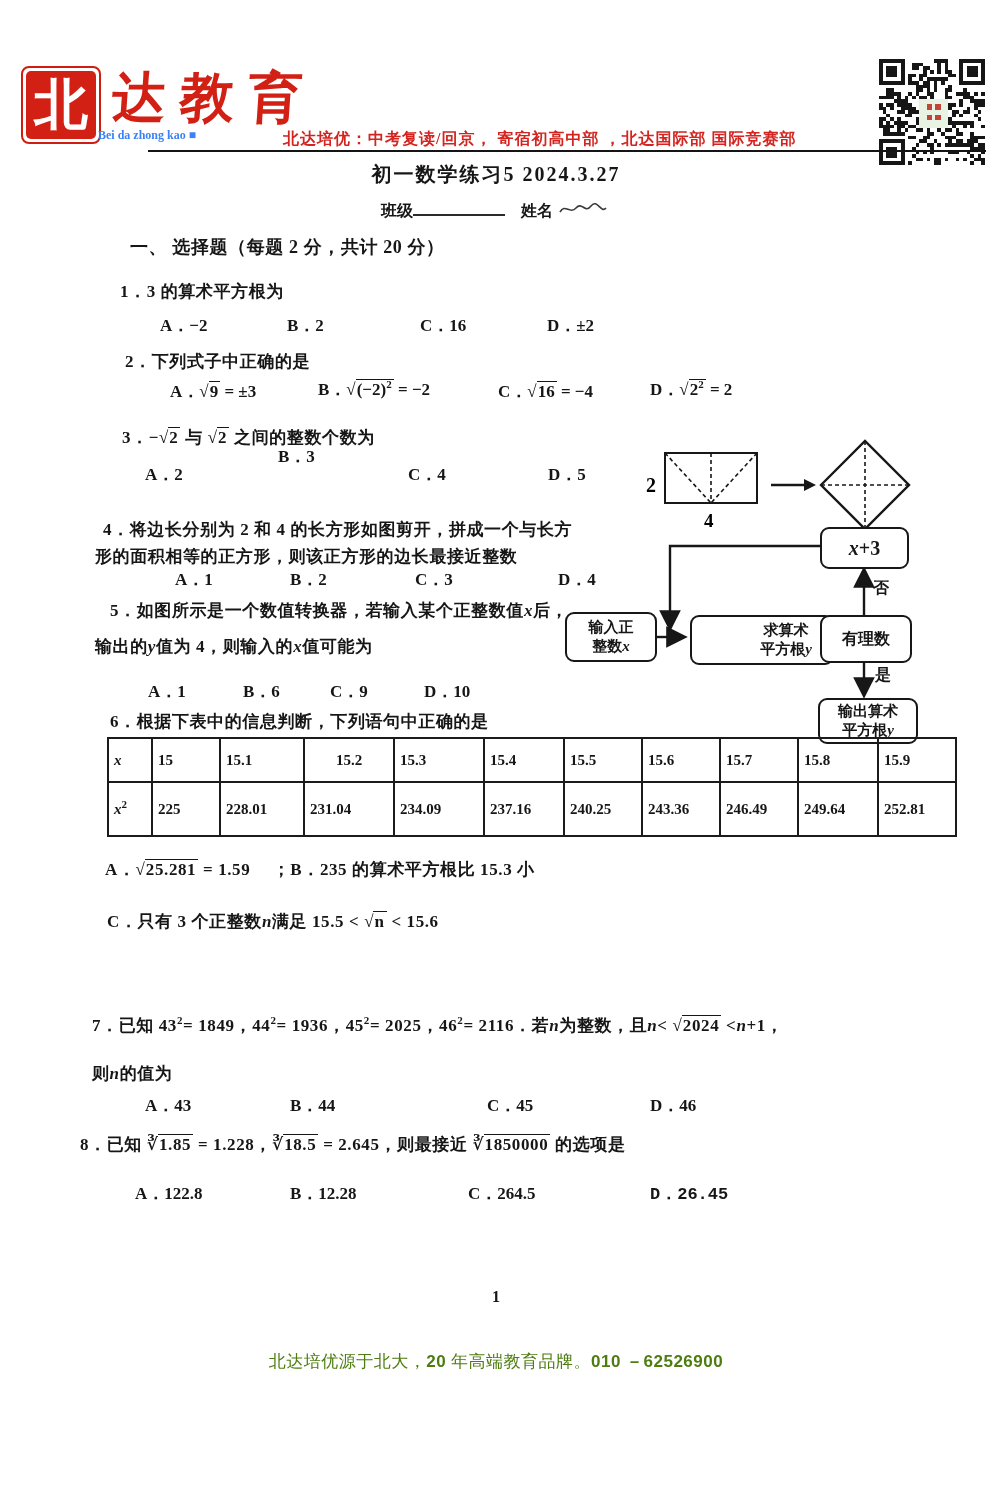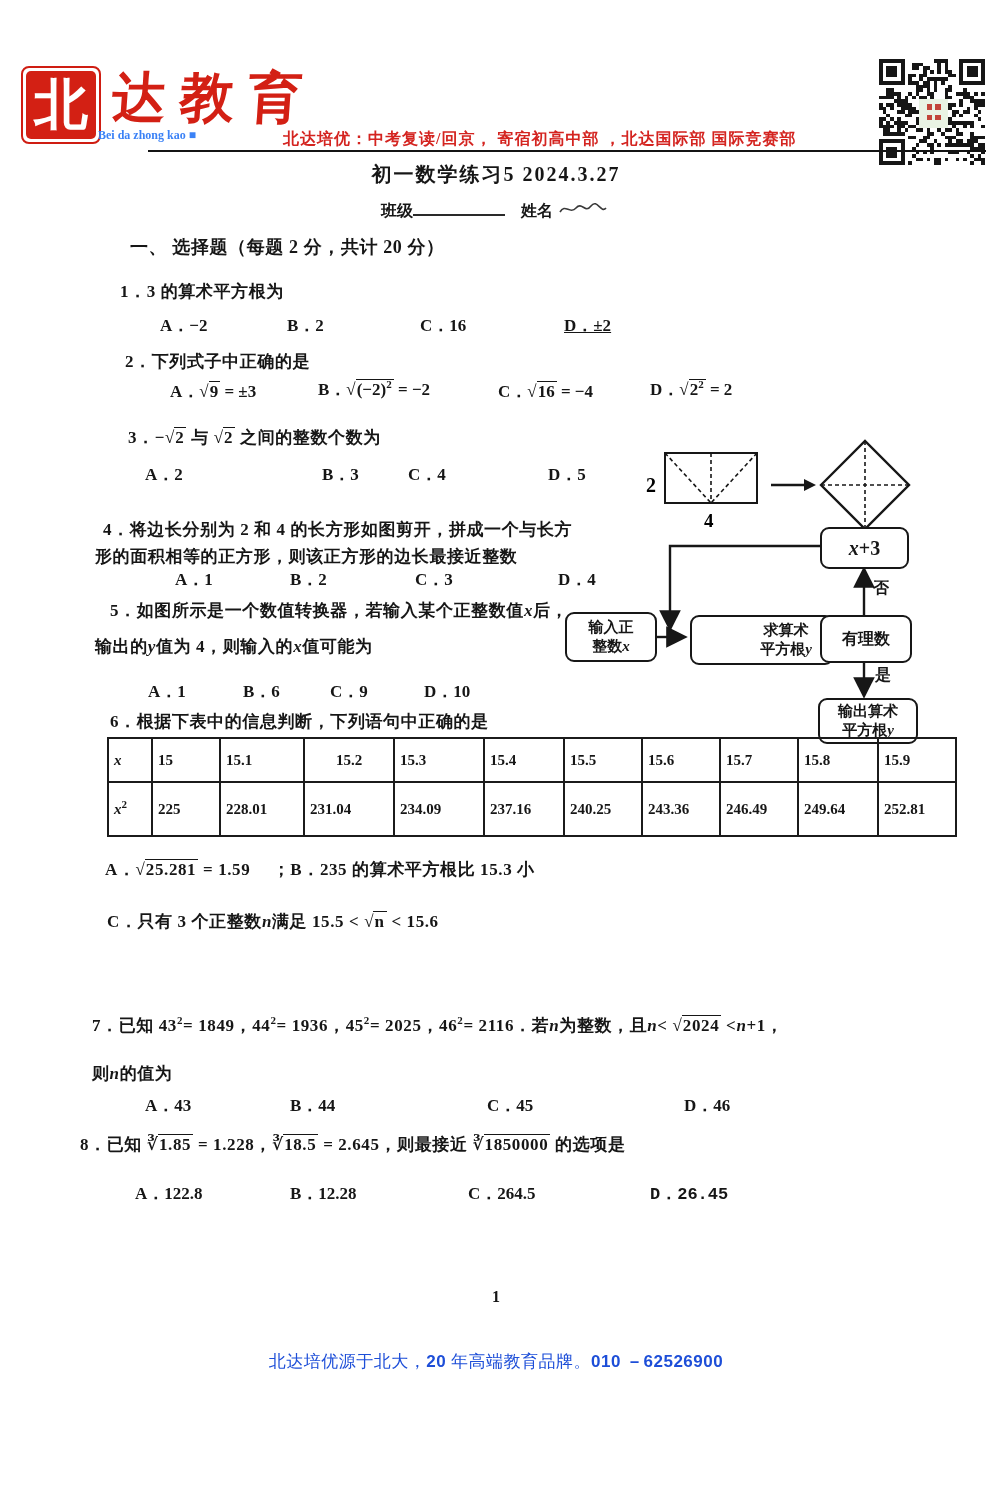--- a/index.html
+++ b/index.html
@@ -43,21 +43,21 @@
   
   .fbox{position:absolute;border:2.4px solid #171717;border-radius:9px;background:#fff;
         display:flex;flex-direction:column;align-items:center;justify-content:center;
         font-size:15px;font-weight:700;line-height:1.3;text-align:center;}
   .flabel{position:absolute;font-size:16px;font-weight:700;}
   .xp3{font-size:20px;}
   
   .pagenum{position:absolute;left:0;top:1288px;width:992px;text-align:center;font-size:16px;
            font-weight:700;}
   .footer{position:absolute;left:0;top:1350px;width:992px;text-align:center;font-size:17px;
-          color:#1d4ed8;letter-spacing:.5px;}
+          color:#4d7c0f;letter-spacing:.5px;}
   .footer .bold-sans{font-family:"Liberation Sans","DejaVu Sans",sans-serif;font-weight:700;}
   svg text{font-family:"Liberation Serif","DejaVu Serif",serif;}
 </style>
 </head>
 <body>
 
 <div class="page">
 
   <div class="seal">
     <div class="seal-in">北</div>
@@ -348,35 +348,35 @@
     </svg>
   </div>
 
   <div class="stem" style="left:130px;top:235px;font-size:18px;">一、 选择题（每题 2 分，共计 20 分）</div>
 
   <div class="stem" style="left:120px;top:280px;">1．3 的算术平方根为</div>
   <div>
     <span class="opt" style="left:160px;top:314px;">A．−2</span>
     <span class="opt" style="left:287px;top:314px;">B．2</span>
     <span class="opt" style="left:420px;top:314px;">C．16</span>
-    <span class="opt" style="left:564px;top:314px;text-decoration:underline;">D．±2</span>
+    <span class="opt" style="left:547px;top:314px;">D．±2</span>
   </div>
 
   <div class="stem" style="left:125px;top:350px;">2．下列式子中正确的是</div>
   <div>
     <span class="opt" style="left:170px;top:380px;">A．<span class="rad"><span class="rs">√</span><span class="vin">9</span></span> = ±3</span>
     <span class="opt" style="left:318px;top:378px;">B．<span class="rad"><span class="rs">√</span><span class="vin">(−2)<sup>2</sup></span></span> = −2</span>
     <span class="opt" style="left:498px;top:380px;">C．<span class="rad"><span class="rs">√</span><span class="vin">16</span></span> = −4</span>
     <span class="opt" style="left:650px;top:378px;">D．<span class="rad"><span class="rs">√</span><span class="vin">2<sup>2</sup></span></span> = 2</span>
   </div>
 
-  <div class="stem" style="left:128px;top:426px;">3．−<span class="rad"><span class="rs">√</span><span class="vin">2</span></span> 与 <span class="rad"><span class="rs">√</span><span class="vin">2</span></span> 之间的整数个数为</div>
+  <div class="stem" style="left:122px;top:426px;">3．−<span class="rad"><span class="rs">√</span><span class="vin">2</span></span> 与 <span class="rad"><span class="rs">√</span><span class="vin">2</span></span> 之间的整数个数为</div>
   <div>
     <span class="opt" style="left:145px;top:463px;">A．2</span>
-    <span class="opt" style="left:278px;top:463px;margin-left:44px;">B．3</span>
+    <span class="opt" style="left:278px;top:445px;">B．3</span>
     <span class="opt" style="left:408px;top:463px;">C．4</span>
     <span class="opt" style="left:548px;top:463px;">D．5</span>
   </div>
 
   <svg class="abs" style="left:638px;top:428px;" width="282" height="108" viewBox="0 0 282 108">
     <text x="8" y="64" font-size="20" font-weight="bold">2</text>
     <rect x="27" y="25" width="92" height="50" fill="none" stroke="#171717" stroke-width="2"></rect>
     <line x1="27" y1="25" x2="73" y2="75" stroke="#171717" stroke-width="1.6" stroke-dasharray="4 3"></line>
     <line x1="119" y1="25" x2="73" y2="75" stroke="#171717" stroke-width="1.6" stroke-dasharray="4 3"></line>
     <line x1="73" y1="25" x2="73" y2="75" stroke="#171717" stroke-width="1.6" stroke-dasharray="4 3"></line>
@@ -476,21 +476,21 @@
 
   <div class="stem" style="left:105px;top:858px;">A．<span class="rad"><span class="rs">√</span><span class="vin">25.281</span></span> = 1.59　 ；B．235 的算术平方根比 15.3 小</div>
   <div class="stem" style="left:107px;top:910px;">C．只有 3 个正整数<i>n</i>满足 15.5 &lt; <span class="rad"><span class="rs">√</span><span class="vin">n</span></span> &lt; 15.6</div>
 
   <div class="stem" style="left:92px;top:1014px;">7．已知 43<sup>2</sup>= 1849，44<sup>2</sup>= 1936，45<sup>2</sup>= 2025，46<sup>2</sup>= 2116．若<i>n</i>为整数，且<i>n</i>&lt; <span class="rad"><span class="rs">√</span><span class="vin">2024</span></span> &lt;<i>n</i>+1，</div>
   <div class="stem" style="left:92px;top:1062px;">则<i>n</i>的值为</div>
   <div>
     <span class="opt" style="left:145px;top:1094px;">A．43</span>
     <span class="opt" style="left:290px;top:1094px;">B．44</span>
     <span class="opt" style="left:487px;top:1094px;">C．45</span>
-    <span class="opt" style="left:684px;top:1094px;">D．46</span>
+    <span class="opt" style="left:650px;top:1094px;">D．46</span>
   </div>
 
   <div class="stem" style="left:80px;top:1133px;">8．已知 <span class="rad"><span class="rs">∛</span><span class="vin">1.85</span></span> = 1.228，<span class="rad"><span class="rs">∛</span><span class="vin">18.5</span></span> = 2.645，则最接近 <span class="rad"><span class="rs">∛</span><span class="vin">1850000</span></span> 的选项是</div>
   <div>
     <span class="opt" style="left:135px;top:1182px;">A．122.8</span>
     <span class="opt" style="left:290px;top:1182px;">B．12.28</span>
     <span class="opt" style="left:468px;top:1182px;">C．264.5</span>
     <span class="opt" style="left:650px;top:1182px;font-family:Liberation Mono, monospace;">D．26.45</span>
   </div>
 

